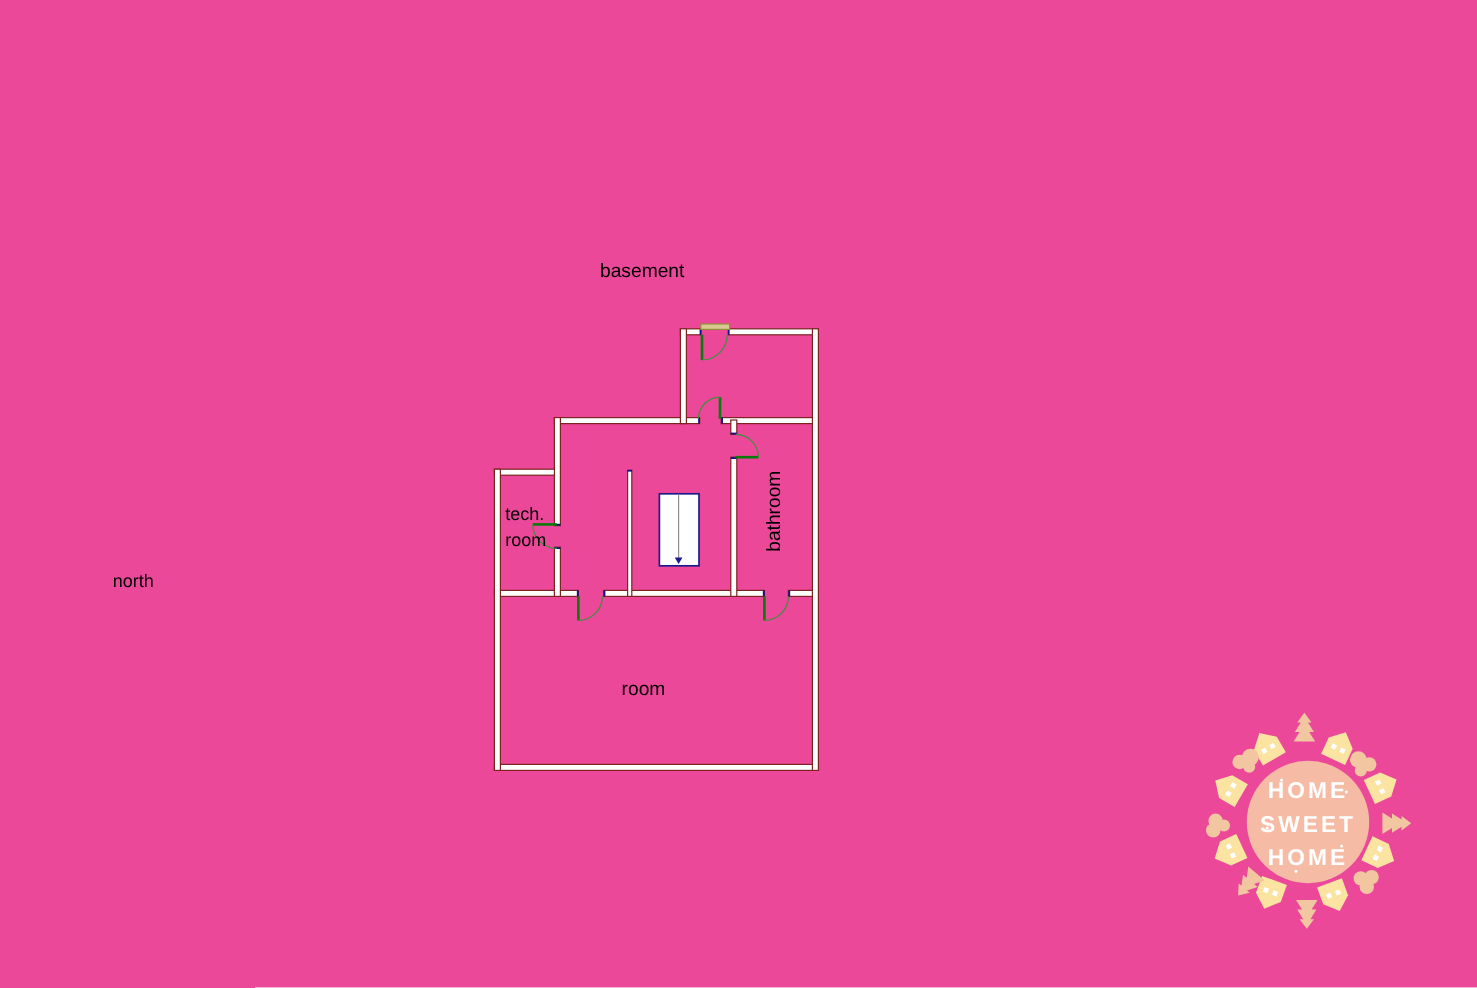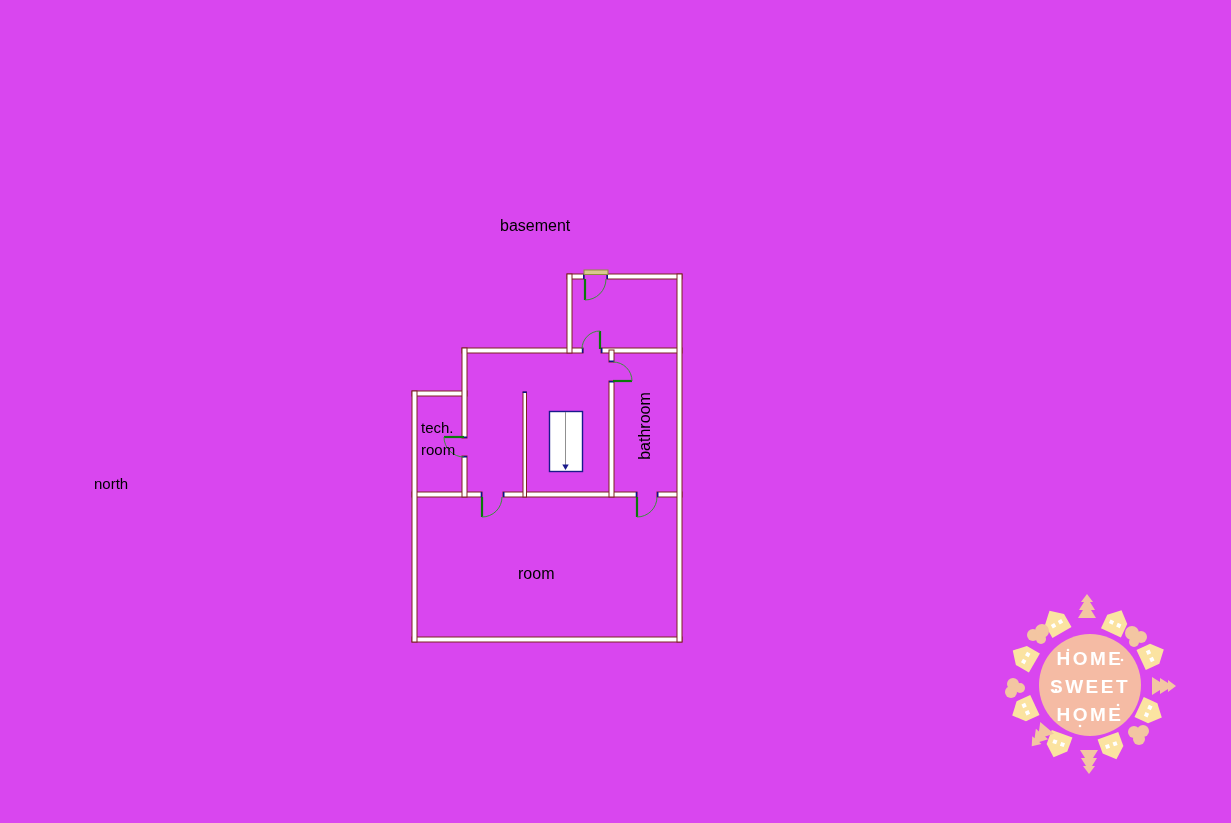--- a/index.html
+++ b/index.html
@@ -1,16 +1,16 @@
 <!DOCTYPE html>
 <html><head>
 <meta charset="utf-8">
 <style>
   html,body{margin:0;padding:0;background:#ffffff;}
-  .canvas{position:relative;width:1231px;height:823px;background:#d946ef;overflow:hidden;
+  .canvas{position:relative;width:1231px;height:823px;background:#ec4899;overflow:hidden;
           font-family:"Liberation Sans", sans-serif;}
   svg{position:absolute;left:0;top:0;}
   .wall{fill:#ffffff;stroke:#7e2222;stroke-width:1;}
   .thinwall{fill:#ffffff;stroke:#7e2222;stroke-width:1;}
   .jamb{fill:#10108c;stroke:none;}
   .leaf{stroke:#0a7a0a;stroke-width:2.2;fill:none;}
   .arc{stroke:#3d8f3d;stroke-width:1;fill:none;}
   .stairs-rect{fill:#ffffff;stroke:#1a1a8c;stroke-width:1.4;}
   .stairs-line{stroke:#909090;stroke-width:1;}
   .stairs-arrow{fill:#1a1a8c;}

